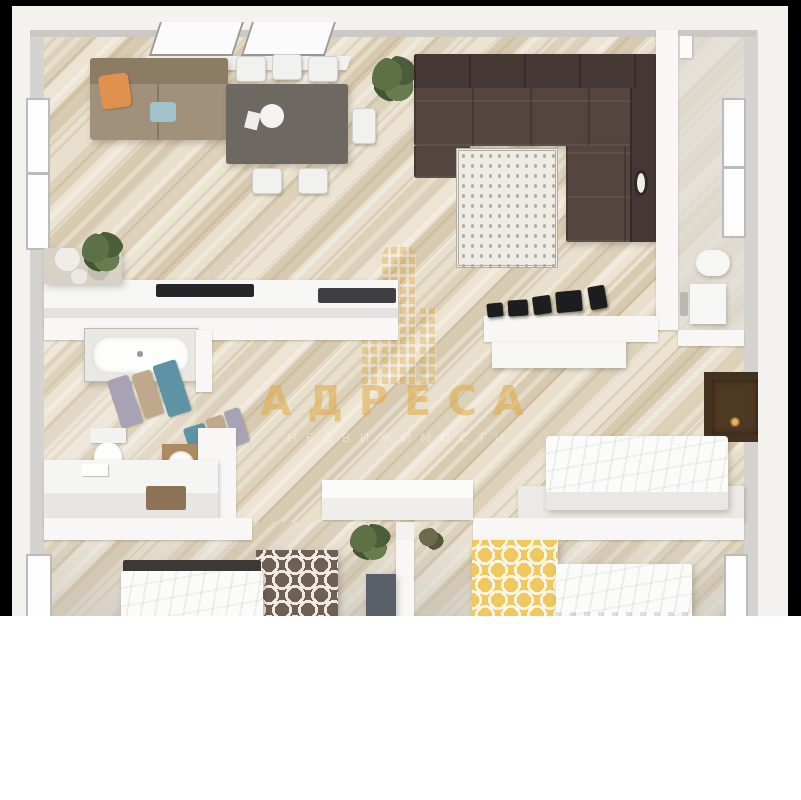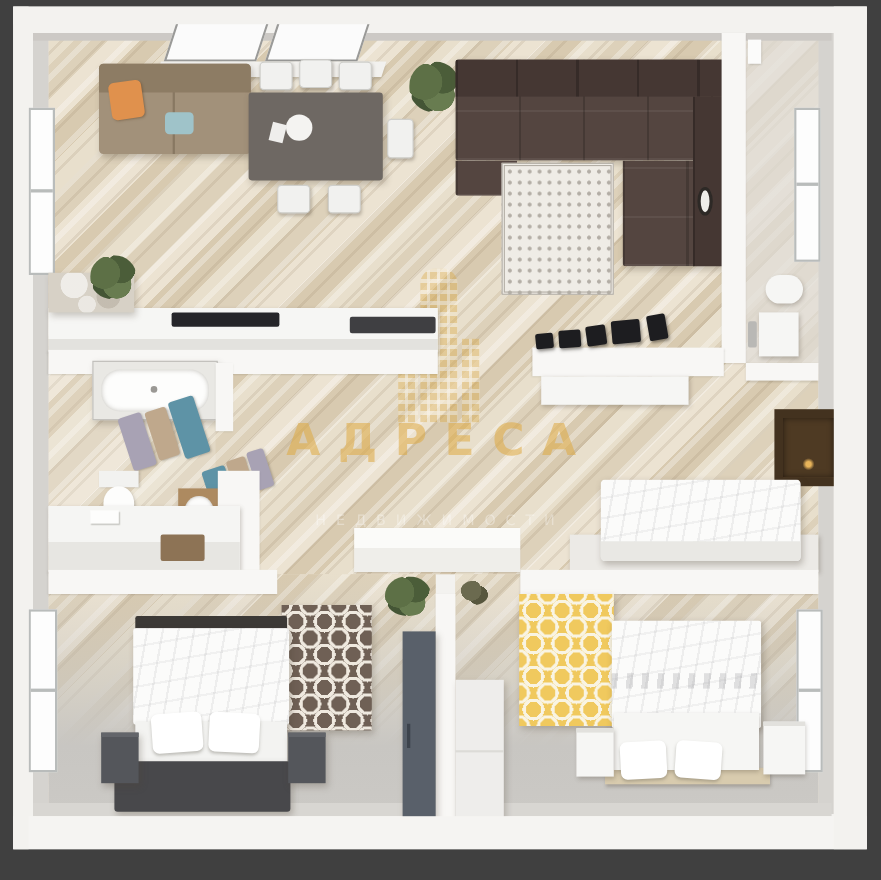--- a/index.html
+++ b/index.html
@@ -1,16 +1,16 @@
 <!DOCTYPE html>
 <html><head>
 <meta charset="utf-8">
 <style>
   html,body{margin:0;padding:0;background:#ffffff;}
-  .stage{position:relative;width:801px;height:800px;background:#404040;overflow:hidden;
+  .stage{position:relative;width:801px;height:616px;background:#000000;overflow:hidden;
          font-family:"DejaVu Sans","Liberation Sans",sans-serif;}
   .abs{position:absolute;}
 
   
   .outer-wall{background:#f3f2ef;box-shadow:0 0 0 1px #e4e2de inset;}
   .wall{background:#f8f7f5;box-shadow:0 1px 2px rgba(60,55,45,.25);}
   .wall-face{background:#d5d3cf;}
   .wood{
     background-color:#e4d9c5;
     background-image:
@@ -68,21 +68,21 @@
       radial-gradient(circle at 45% 80%, rgba(255,255,255,.5) 0 15%, rgba(0,0,0,0) 16%);}
 
   
   .wm-logo{opacity:.38;}
   .wm-tower{position:absolute;background:#dca940;
       background-image:
         repeating-linear-gradient(0deg, rgba(0,0,0,0) 0 7px, rgba(255,252,244,.75) 7px 10px),
         repeating-linear-gradient(90deg, rgba(0,0,0,0) 0 6px, rgba(255,252,244,.75) 6px 9px);}
   .wm-brand{font-weight:bold;font-size:40px;letter-spacing:16px;color:rgba(222,170,66,.55);
       text-align:center;white-space:nowrap;}
-  .wm-sub{font-size:13px;letter-spacing:9px;color:rgba(255,255,255,.34);text-align:center;white-space:nowrap;margin-top:36px;}
+  .wm-sub{font-size:13px;letter-spacing:9px;color:rgba(255,255,255,.34);text-align:center;white-space:nowrap;}
 </style>
 </head>
 <body>
 
 <div class="stage">
 
   <div class="abs outer-wall" style="left:12px;top:6px;width:776px;height:766px;"></div>
 
   <div class="abs wood" style="left:44px;top:30px;width:700px;height:492px;"></div>
   <div class="abs wood" style="left:44px;top:522px;width:352px;height:218px;"></div>

